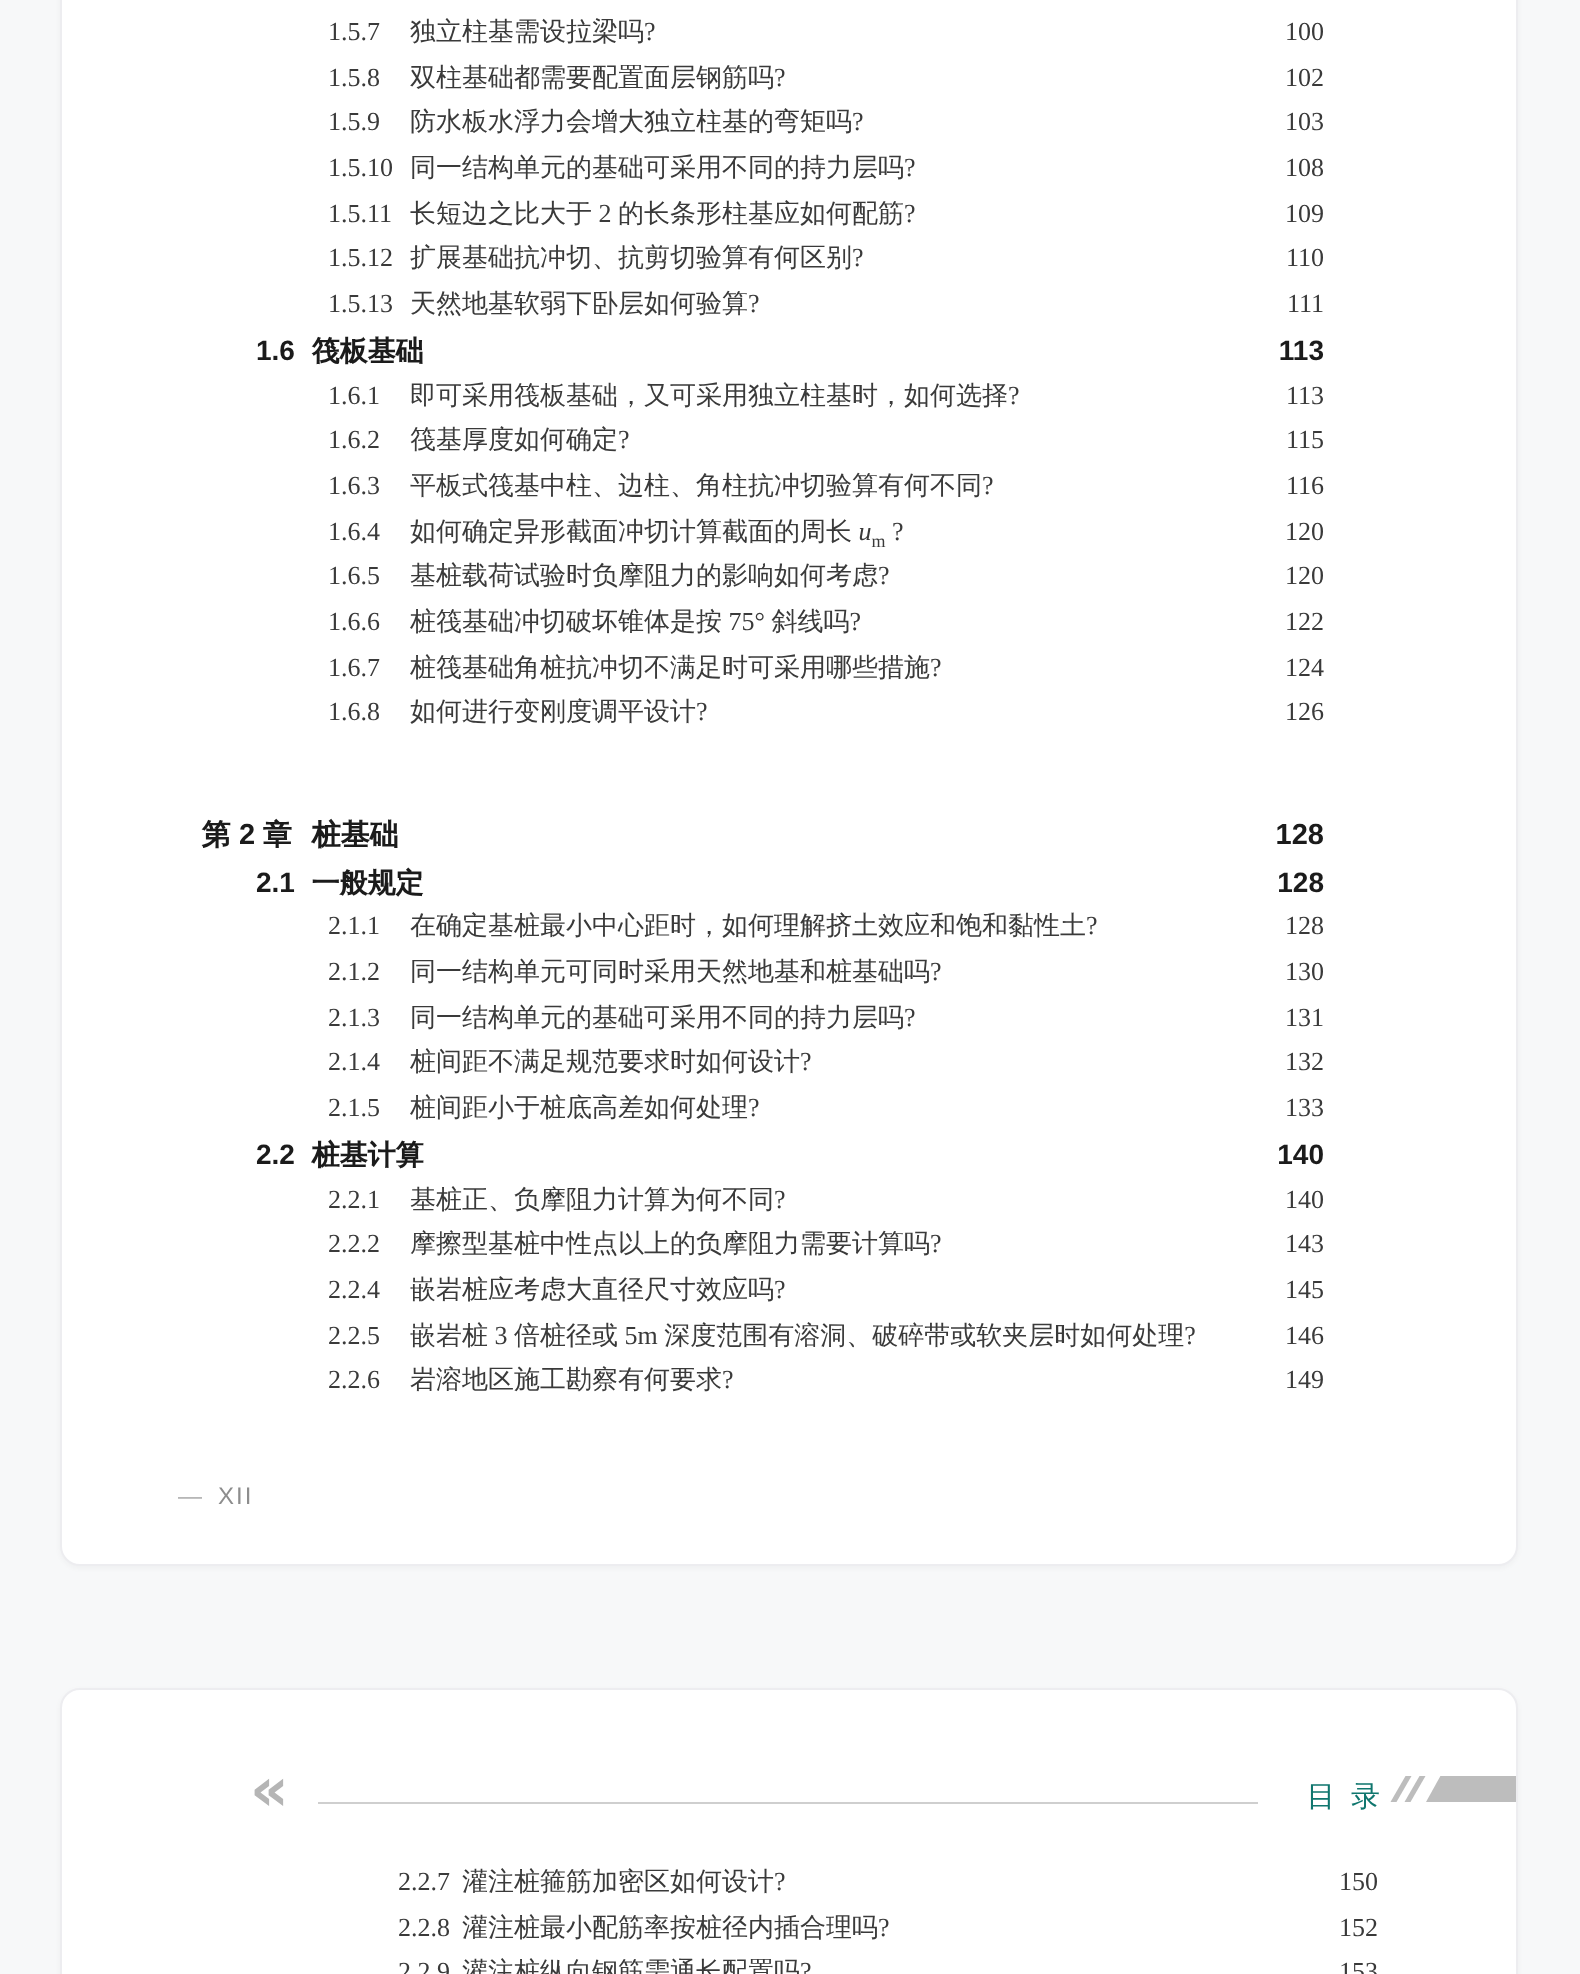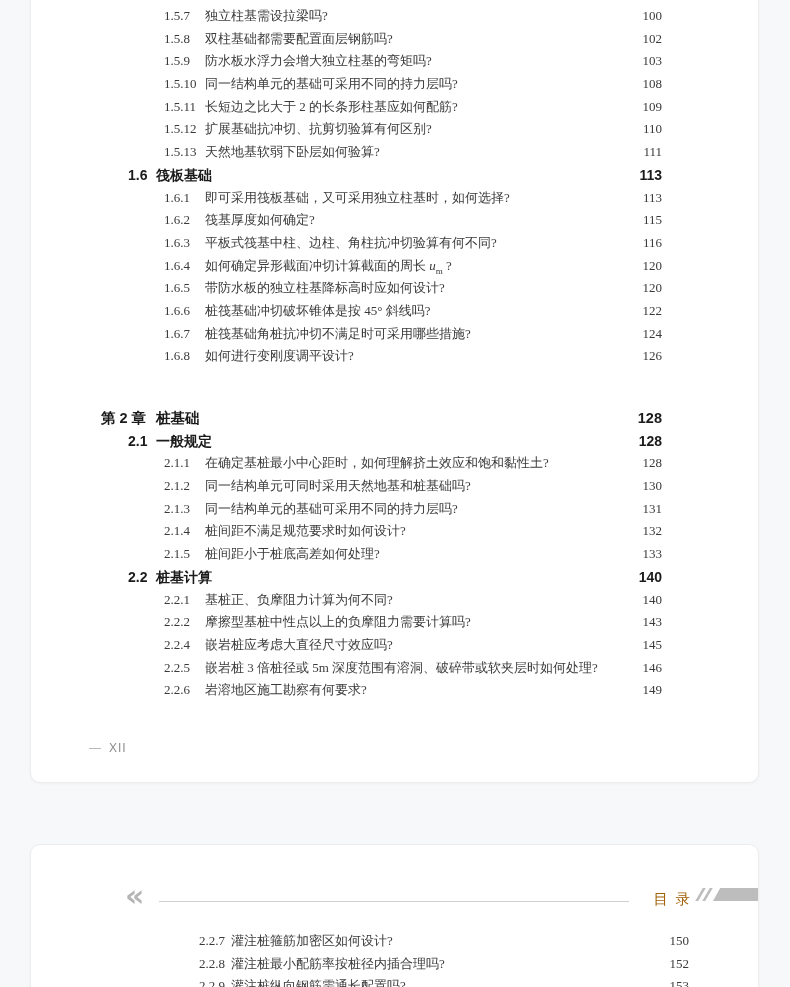--- a/index.html
+++ b/index.html
@@ -70,21 +70,21 @@
   .back-chevron{
     position:absolute;left:0;top:-7px;
     font-size:30px;line-height:30px;font-weight:700;color:#b5b5b5;
     font-family:"DejaVu Sans",sans-serif;
   }
   .header-rule{
     position:absolute;left:34px;top:13px;width:470px;height:1px;background:#cfcfcf;
   }
   .header-title{
     position:absolute;right:66px;top:0;line-height:22px;
-    font-family:"Liberation Serif",serif;font-size:14.5px;color:#a16207;
+    font-family:"Liberation Serif",serif;font-size:14.5px;color:#0f766e;
     letter-spacing:2px;white-space:nowrap;
   }
   .slash-mark{
     position:absolute;top:0;width:3px;height:13px;background:#bdbdbd;
     transform:skewX(-30deg);
   }
   .slash-1{right:56px;}
   .slash-2{right:49px;}
   .header-bar{
     position:absolute;right:0;top:0;width:45px;height:13px;background:#bdbdbd;
@@ -151,26 +151,26 @@
     <span class="title">平板式筏基中柱、边柱、角柱抗冲切验算有何不同?</span>
     <span class="pg">116</span>
   </div>
       <div class="toc-row item p1">
     <span class="num">1.6.4</span>
     <span class="title">如何确定异形截面冲切计算截面的周长 <i>u</i><sub>m</sub> ?</span>
     <span class="pg">120</span>
   </div>
       <div class="toc-row item p1">
     <span class="num">1.6.5</span>
-    <span class="title">带防水板的独立柱基降标高时应如何设计?</span>
+    <span class="title">基桩载荷试验时负摩阻力的影响如何考虑?</span>
     <span class="pg">120</span>
   </div>
       <div class="toc-row item p1">
     <span class="num">1.6.6</span>
-    <span class="title">桩筏基础冲切破坏锥体是按 45° 斜线吗?</span>
+    <span class="title">桩筏基础冲切破坏锥体是按 75° 斜线吗?</span>
     <span class="pg">122</span>
   </div>
       <div class="toc-row item p1">
     <span class="num">1.6.7</span>
     <span class="title">桩筏基础角桩抗冲切不满足时可采用哪些措施?</span>
     <span class="pg">124</span>
   </div>
       <div class="toc-row item p1">
     <span class="num">1.6.8</span>
     <span class="title">如何进行变刚度调平设计?</span>

